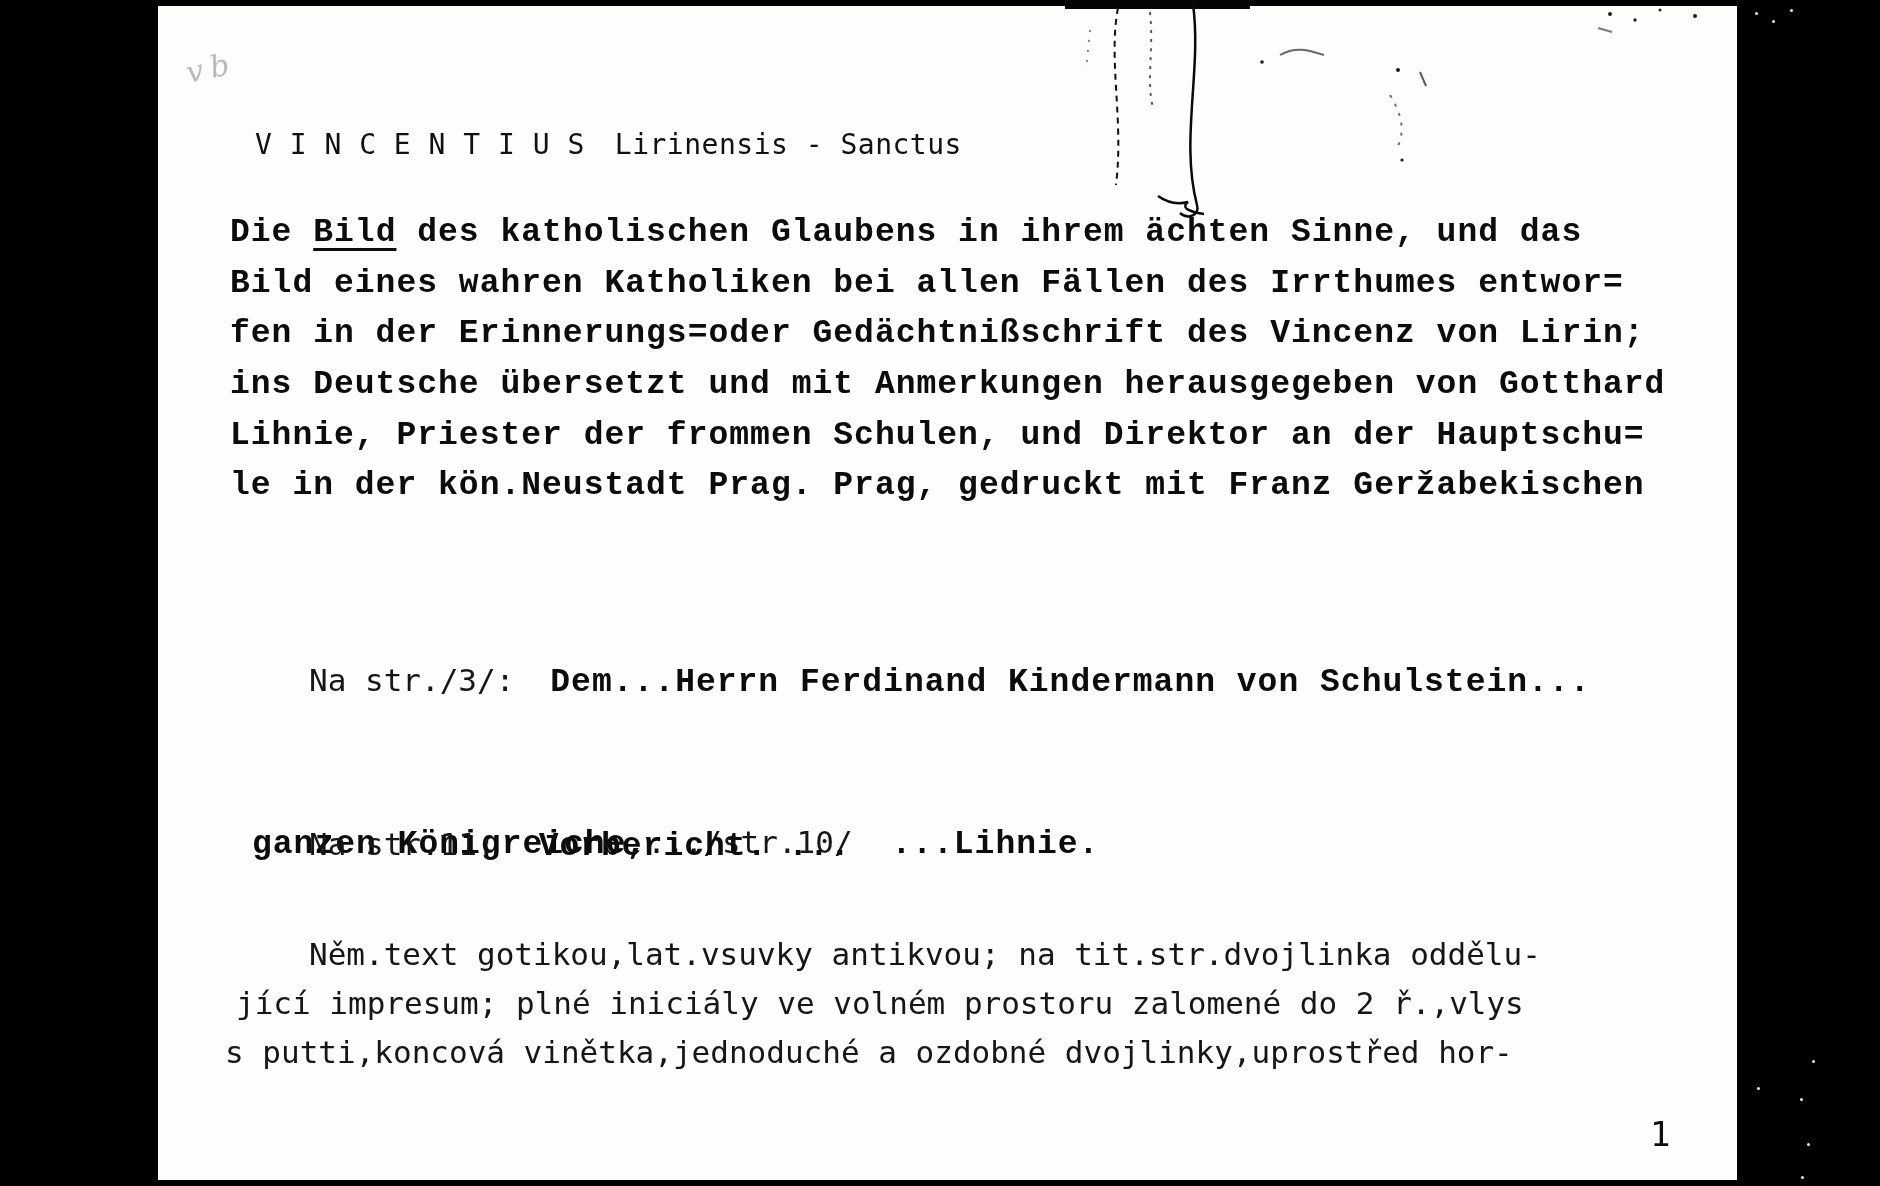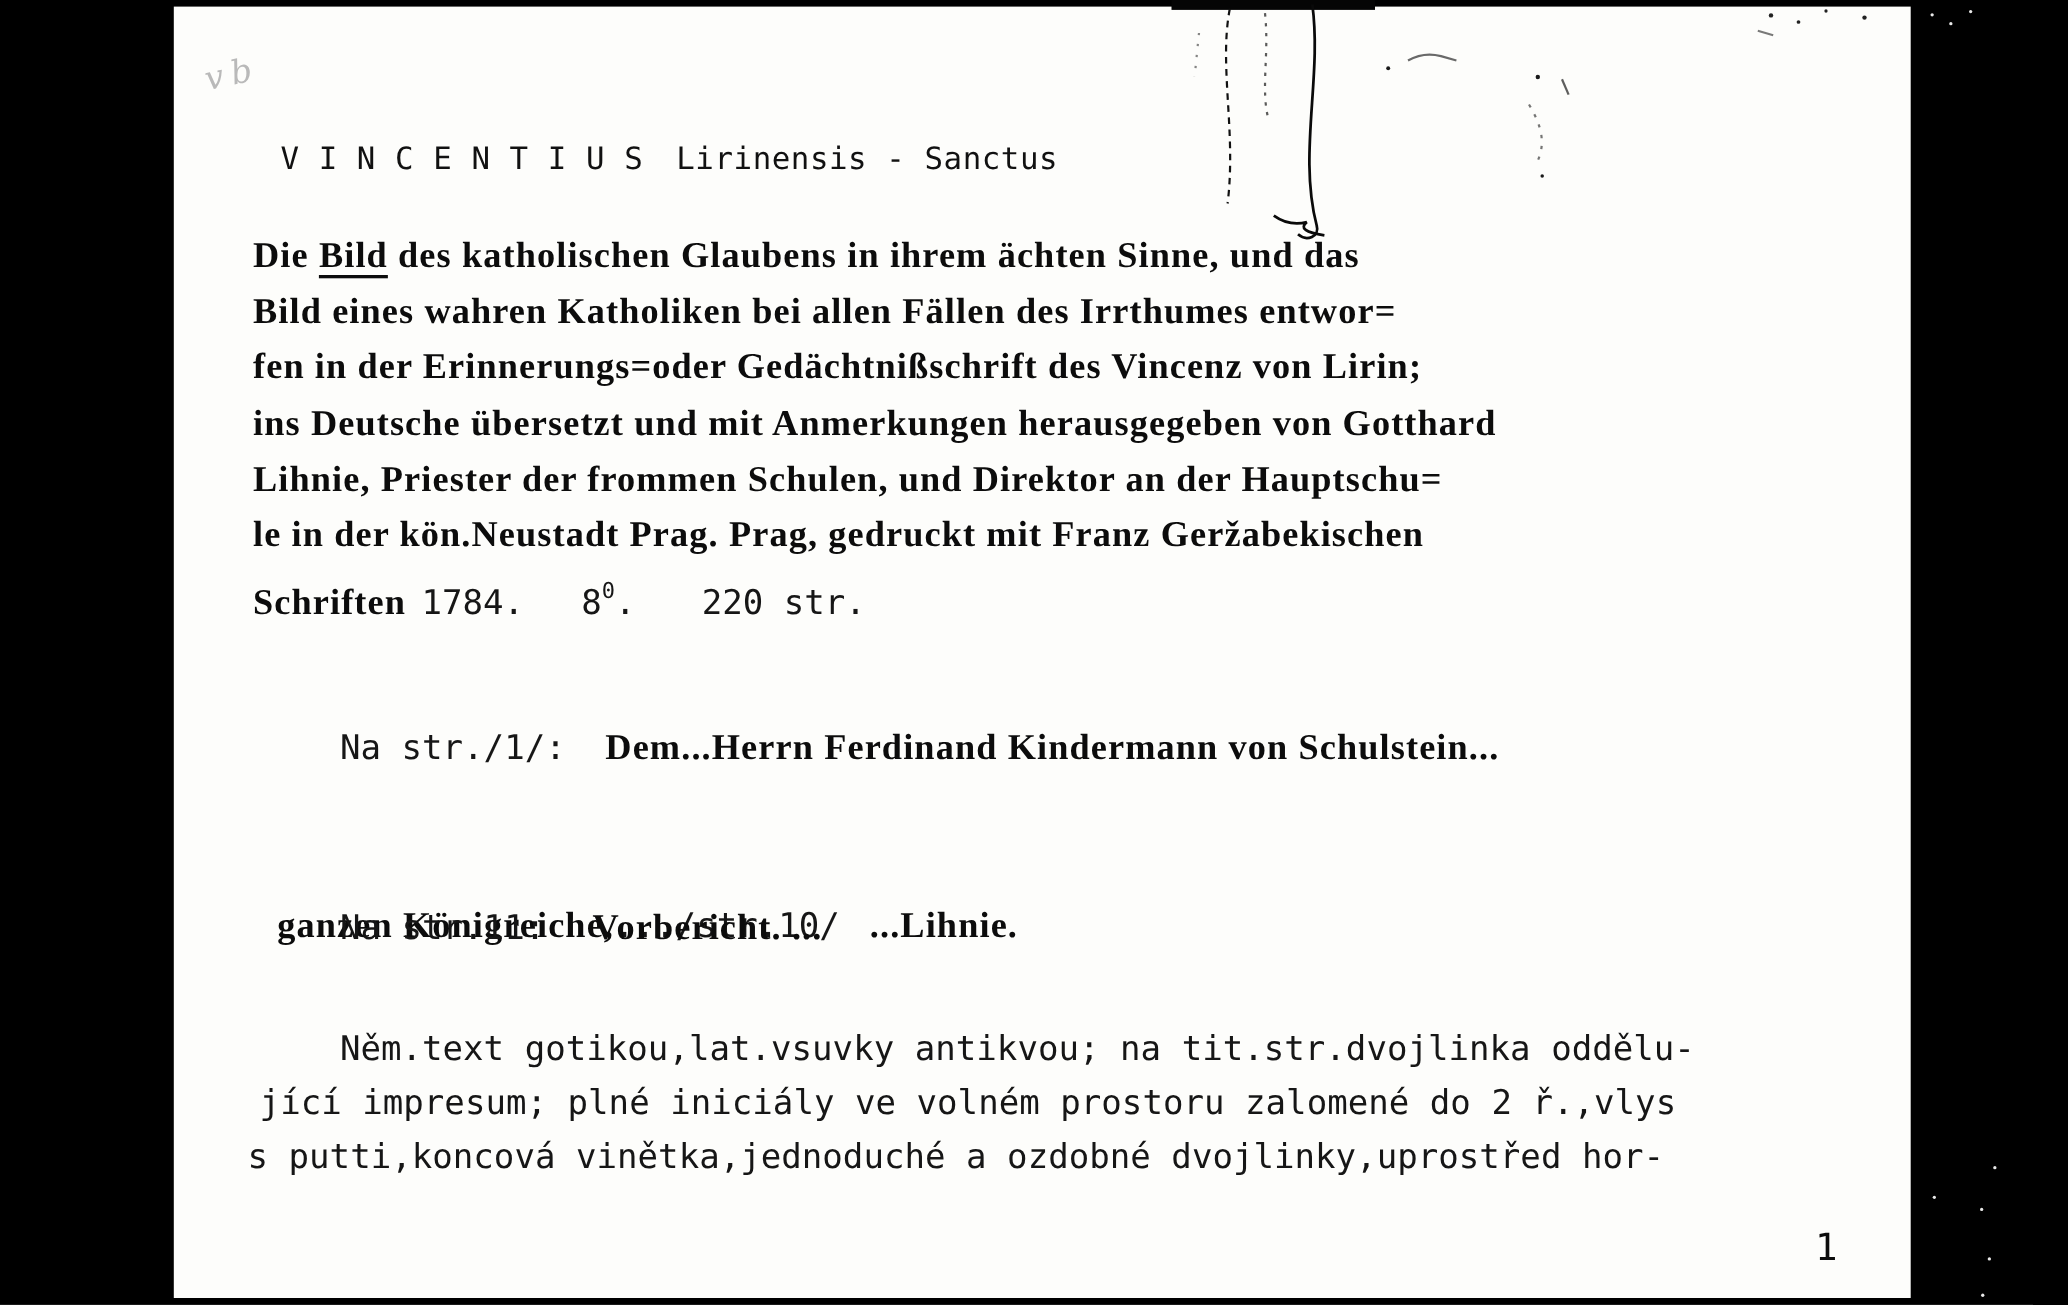--- a/index.html
+++ b/index.html
@@ -1,19 +1,19 @@
 <!DOCTYPE html>
 <html><head>
 <meta charset="utf-8">
 <style>
   html,body{margin:0;padding:0;background:#000;}
   .canvas{position:relative;width:1880px;height:1186px;background:#000;overflow:hidden;}
   .page{position:absolute;left:158px;top:6px;width:1579px;height:1174px;background:#fdfdfb;}
   .abs{position:absolute;}
-  .frak{font-family:Liberation Serif, serif;font-weight:700;font-size:33px;letter-spacing:1px;
+  .frak{font-family:Liberation Mono, monospace;font-weight:700;font-size:33px;letter-spacing:1px;
         color:#0c0c0c;white-space:pre;}
   .frakline{line-height:50.7px;height:50.7px;white-space:pre;}
   .mono{font-family:"DejaVu Sans Mono","Liberation Mono",monospace;font-size:31px;
         color:#161616;white-space:pre;}
   .title-mono{font-family:"DejaVu Sans Mono","Liberation Mono",monospace;font-size:28px;
         letter-spacing:0.5px;color:#111;white-space:pre;}
   .underl{text-decoration:underline;text-decoration-thickness:3px;text-underline-offset:7px;}
   .sup{font-size:20px;vertical-align:14px;}
   .pencil{font-family:"DejaVu Serif",serif;font-style:italic;font-size:30px;color:#a9a9a9;
         letter-spacing:7px;transform:rotate(-12deg);opacity:.8;}
@@ -33,25 +33,24 @@
       <span class="title-mono">V I N C E N T I U S</span><span class="title-mono" style="margin-left:30px;">Lirinensis - Sanctus</span>
     </div>
 
     <div class="abs" style="left:72px;top:202px;">
       <div class="frakline"><span class="frak">Die </span><span class="frak underl">Bild</span><span class="frak"> des katholischen Glaubens in ihrem ächten Sinne, und das</span></div>
       <div class="frakline"><span class="frak">Bild eines wahren Katholiken bei allen Fällen des Irrthumes entwor=</span></div>
       <div class="frakline"><span class="frak">fen in der Erinnerungs=oder Gedächtnißschrift des Vincenz von Lirin;</span></div>
       <div class="frakline"><span class="frak">ins Deutsche übersetzt und mit Anmerkungen herausgegeben von Gotthard</span></div>
       <div class="frakline"><span class="frak">Lihnie, Priester der frommen Schulen, und Direktor an der Hauptschu=</span></div>
       <div class="frakline"><span class="frak">le in der kön.Neustadt Prag. Prag, gedruckt mit Franz Geržabekischen</span></div>
-      <div class="frakline"><span class="frak">Schriften</span><span class="mono" style="margin-left:14px;">1784.</span><span class="mono" style="margin-left:52px;">8</span><span class="mono sup">0</span><span class="mono">.</span><span class="mono" style="margin-left:60px;">220 str.</span></div>
     </div>
 
     <div class="abs" style="left:151px;top:656px;">
-      <span class="mono">Na str./1/:</span><span class="frak" style="margin-left:36px;">Dem...Herrn Ferdinand Kindermann von Schulstein...</span>
+      <span class="mono">Na str./3/:</span><span class="frak" style="margin-left:36px;">Dem...Herrn Ferdinand Kindermann von Schulstein...</span>
     </div>
     <div class="abs frakline" style="left:70px;top:760px;">
       <span class="frak">ganzen Königreiche,</span><span class="mono">.../str.10/</span><span class="frak" style="margin-left:18px;"> ...Lihnie.</span>
     </div>
 
     <div class="abs" style="left:151px;top:820px;">
       <span class="mono">Na str.11:</span><span class="frak" style="margin-left:43px;">Vorbericht. ...</span>
     </div>
 
     <div class="abs" style="left:151px;top:930px;">

